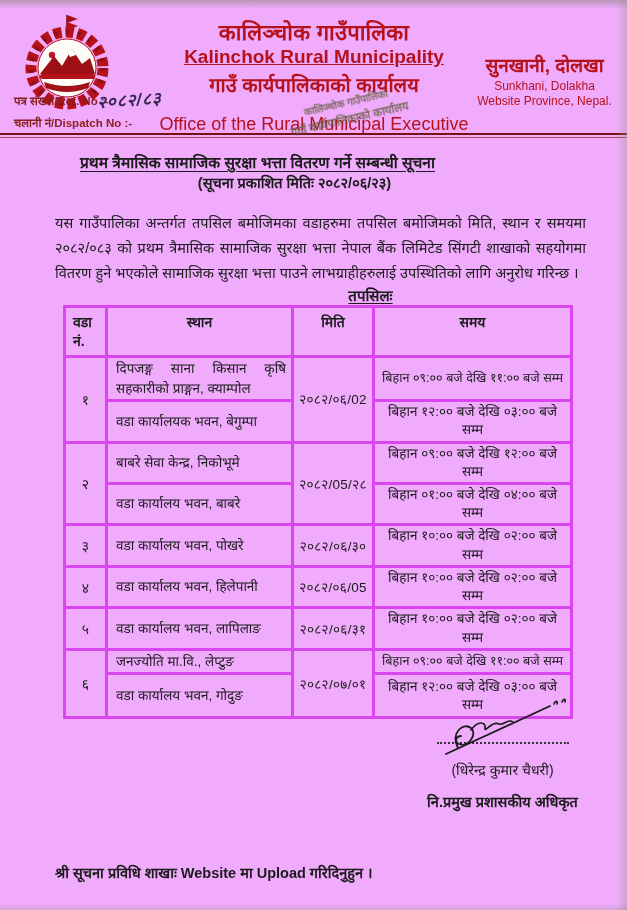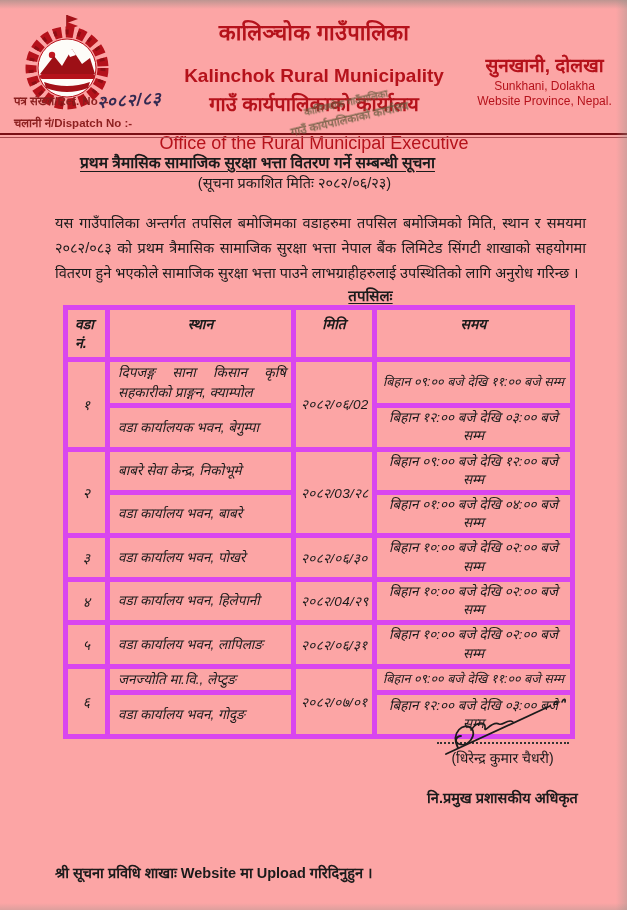--- a/index.html
+++ b/index.html
@@ -1,29 +1,29 @@
 <!DOCTYPE html>
 <html><head>
 <meta charset="utf-8">
 <style>
   html,body{margin:0;padding:0;background:#e6e5e1;}
-  .page{position:relative;width:627px;height:910px;background:#fca5a5;overflow:hidden;
+  .page{position:relative;width:627px;height:910px;background:#f0abfc;overflow:hidden;
         font-family:"Liberation Sans","DejaVu Sans",sans-serif;color:#1b1b1b;}
   .page::before{content:"";position:absolute;top:0;left:0;right:0;height:9px;z-index:9;
         background:linear-gradient(180deg,rgba(138,136,128,.55),rgba(138,136,128,0));pointer-events:none;}
   .page::after{content:"";position:absolute;top:0;right:0;bottom:0;width:11px;z-index:9;
         background:linear-gradient(270deg,rgba(150,148,140,.38),rgba(150,148,140,0));pointer-events:none;}
   .scan-bottom{position:absolute;left:0;right:0;bottom:0;height:7px;z-index:9;
         background:linear-gradient(0deg,rgba(150,148,140,.30),rgba(150,148,140,0));pointer-events:none;}
 
   
   .logo{position:absolute;left:22px;top:14px;width:90px;height:96px;}
   .head-center{position:absolute;left:138px;top:16px;width:352px;text-align:center;color:#b5121b;}
   .h-np1{font-size:22px;font-weight:700;letter-spacing:.2px;}
-  .h-en1{font-size:19px;font-weight:700;margin-top:19px;}
+  .h-en1{font-size:19px;font-weight:700;margin-top:0;text-decoration:underline;}
   .h-np2{font-size:20px;font-weight:700;margin-top:3px;}
   .h-en2{font-size:18px;font-weight:400;margin-top:16px;white-space:nowrap;}
   .head-right{position:absolute;right:5px;top:54px;width:155px;text-align:center;color:#b5121b;line-height:1.3;}
   .hr-np{font-size:19px;font-weight:700;}
   .hr-en{font-size:12px;font-weight:400;}
   .ref-block{position:absolute;left:14px;top:96px;color:#8c1f1f;font-size:11.5px;font-weight:600;line-height:1.0;}
   .ref-line{margin-bottom:10px;}
   .ref-value{position:absolute;left:97px;top:88px;font-size:17px;font-weight:700;font-style:italic;
              color:#332a52;transform:rotate(-4deg);letter-spacing:1px;}
   .red-rule{position:absolute;top:133px;left:0;width:627px;height:2px;
@@ -31,44 +31,44 @@
 
   
   .stamp{position:absolute;left:258px;top:95px;width:180px;text-align:center;line-height:1.55;
          transform:rotate(-13deg);color:rgba(100,90,60,.78);filter:blur(.35px);pointer-events:none;z-index:5;}
   .stamp-l1{font-size:10px;font-weight:600;}
   .stamp-l2{font-size:11.5px;font-weight:700;}
 
   
   .title{position:absolute;top:151px;left:0;width:515px;text-align:center;font-size:15.5px;font-weight:700;
          text-decoration:underline;text-underline-offset:3px;}
-  .subtitle{position:absolute;top:172px;left:0;width:589px;text-align:center;font-size:14.5px;font-weight:400;}
+  .subtitle{position:absolute;top:172px;left:0;width:589px;text-align:center;font-size:14.5px;font-weight:700;}
   .body-para{position:absolute;top:211px;left:55px;width:531px;font-size:14.5px;line-height:1.72;text-align:justify;}
   .tapasil{position:absolute;top:285px;left:57px;width:627px;text-align:center;font-size:15px;font-weight:700;
            text-decoration:underline;text-underline-offset:2px;}
 
   
   .table-wrap{position:absolute;left:63px;top:305px;}
   table{border-collapse:collapse;table-layout:fixed;width:507px;border:1.5px solid #333;}
-  th,td{border:5px solid #d946ef;padding:1px 5px;font-size:13.5px;vertical-align:middle;overflow:hidden;font-style:italic;}
+  th,td{border:3px solid #d946ef;padding:1px 5px;font-size:13.5px;vertical-align:middle;overflow:hidden;}
   thead th{font-size:14px;font-weight:700;text-align:center;vertical-align:top;padding-top:4px;height:42px;}
   th:first-child{text-align:left;padding-left:7px;}
   .c-ward{text-align:center;font-size:14px;}
   .c-place{text-align:left;padding-left:8px;line-height:1.45;margin-top:35px;}
   .justify{text-align:justify;}
   .c-date{text-align:center;letter-spacing:.3px;}
   .c-time{text-align:center;line-height:1.35;}
   .nowrap{white-space:nowrap;font-size:12.6px;padding-left:2px;padding-right:2px;}
 
   
   .sig-block{position:absolute;right:22px;top:696px;width:205px;text-align:center;}
   .sig-svg{display:block;margin:0 auto -16px auto;}
   .sig-dots{width:132px;margin:0 auto;border-top:2px dotted #333;}
-  .sig-name{font-size:14px;margin-top:4px;}
-  .sig-role{font-size:14.5px;font-weight:600;margin-top:20px;}
+  .sig-name{font-size:14px;margin-top:16px;}
+  .sig-role{font-size:14.5px;font-weight:600;margin-top:12px;}
 
   .footer-note{position:absolute;left:55px;top:862px;font-size:14.5px;font-weight:600;}
 </style>
 </head>
 <body>
 
 <div class="page">
 
   <svg class="logo" viewBox="0 0 90 96">
     <line x1="45" y1="1" x2="45" y2="16" stroke="#8e0e14" stroke-width="1.6"></line>
@@ -138,37 +138,37 @@
             <td rowspan="2" class="c-date">२०८२/०६/02</td>
             <td class="c-time nowrap">बिहान ०९:०० बजे देखि ११:०० बजे सम्म</td>
           </tr>
           <tr style="height: 38px;">
             <td class="c-place">वडा कार्यालयक भवन, बेगुम्पा</td>
             <td class="c-time">बिहान १२:०० बजे देखि ०३:०० बजे सम्म</td>
           </tr>
           <tr style="height: 39px;">
             <td rowspan="2" class="c-ward">२</td>
             <td class="c-place">बाबरे सेवा केन्द्र, निकोभूमे</td>
-            <td rowspan="2" class="c-date">२०८२/03/२८</td>
+            <td rowspan="2" class="c-date">२०८२/05/२८</td>
             <td class="c-time">बिहान ०९:०० बजे देखि १२:०० बजे सम्म</td>
           </tr>
           <tr style="height: 39px;">
             <td class="c-place">वडा कार्यालय भवन, बाबरे</td>
             <td class="c-time">बिहान ०१:०० बजे देखि ०४:०० बजे सम्म</td>
           </tr>
           <tr style="height: 38px;">
             <td rowspan="1" class="c-ward">३</td>
             <td class="c-place">वडा कार्यालय भवन, पोखरे</td>
             <td rowspan="1" class="c-date">२०८२/०६/३०</td>
             <td class="c-time">बिहान १०:०० बजे देखि ०२:०० बजे सम्म</td>
           </tr>
           <tr style="height: 38px;">
             <td rowspan="1" class="c-ward">४</td>
             <td class="c-place">वडा कार्यालय भवन, हिलेपानी</td>
-            <td rowspan="1" class="c-date">२०८२/04/२९</td>
+            <td rowspan="1" class="c-date">२०८२/०६/05</td>
             <td class="c-time">बिहान १०:०० बजे देखि ०२:०० बजे सम्म</td>
           </tr>
           <tr style="height: 38px;">
             <td rowspan="1" class="c-ward">५</td>
             <td class="c-place">वडा कार्यालय भवन, लापिलाङ</td>
             <td rowspan="1" class="c-date">२०८२/०६/३१</td>
             <td class="c-time">बिहान १०:०० बजे देखि ०२:०० बजे सम्म</td>
           </tr>
           <tr style="height: 23px;">
             <td rowspan="2" class="c-ward">६</td>

